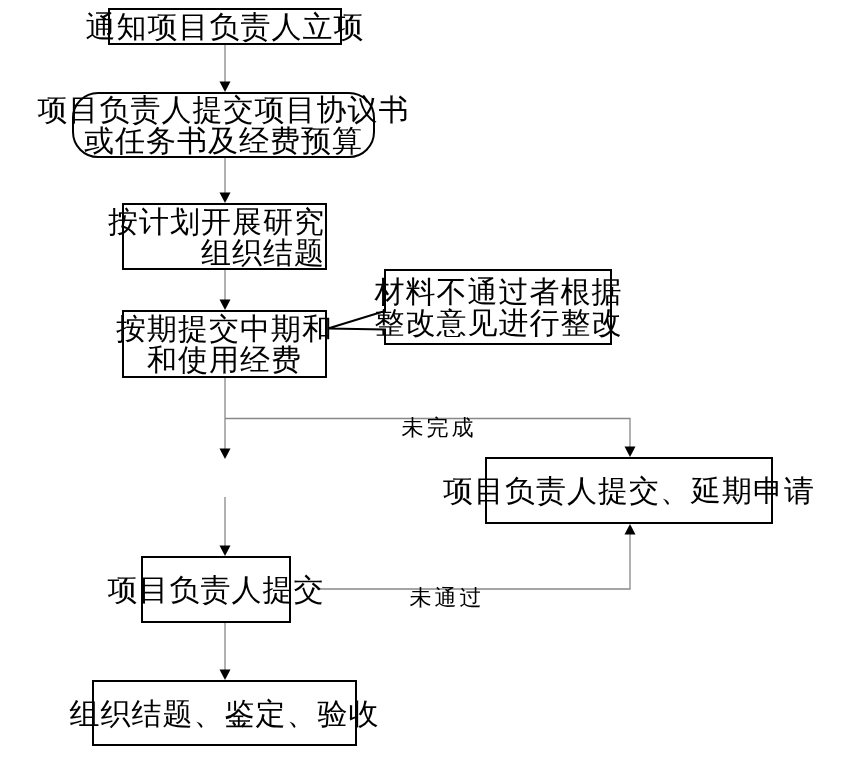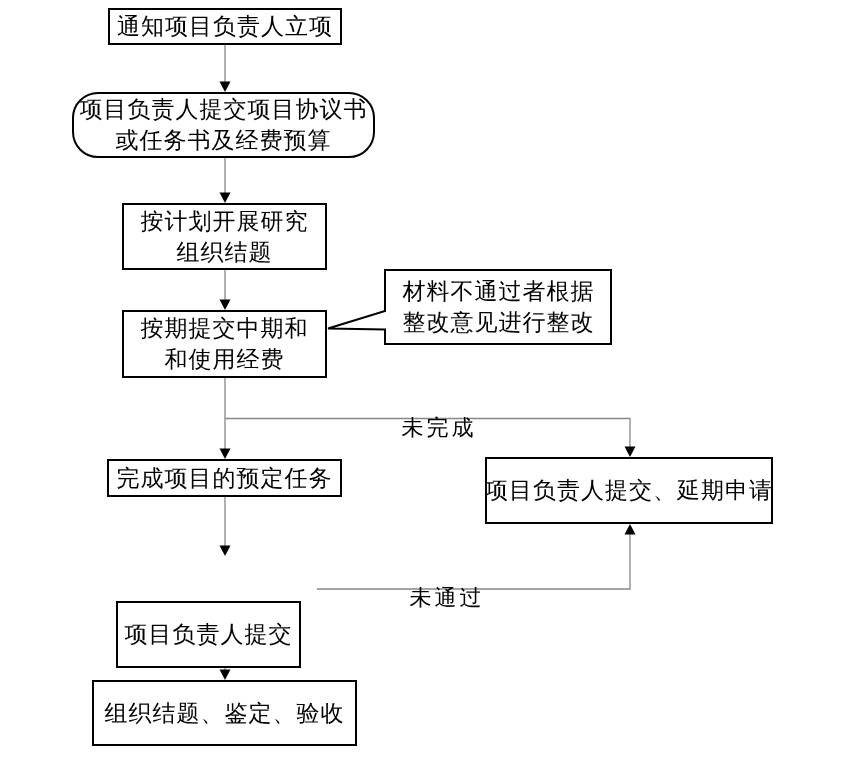--- a/index.html
+++ b/index.html
@@ -24,21 +24,21 @@
   .node {
     position: absolute;
     box-sizing: border-box;
     border: 2px solid #000000;
     background: #ffffff;
     display: flex;
     flex-direction: column;
     align-items: center;
     justify-content: center;
     text-align: center;
-    font-size: 23px;
+    font-size: 30px;
     line-height: 31px;
     color: #000000;
     letter-spacing: 1px;
     z-index: 2;
   }
   .node span { display: block; white-space: nowrap; }
   
   .node.callout {
     border: none;
     background: transparent;
@@ -51,26 +51,26 @@
     color: #000000;
     letter-spacing: 3px;
     text-align: center;
     white-space: nowrap;
     z-index: 2;
     margin-top: 24px;
   }
   
   #n-notify    { left:108px; top:8px;   width:234px; height:37px; }
   #n-agreement { left:72px;  top:92px;  width:303px; height:66px;border-radius:26px; }
-  #n-research  { left:122px; top:203px; width:205px; height:67px; }
+  #n-research  { left:122px; top:203px; width:205px; height:67px;align-items:flex-end; }
   #n-midterm   { left:122px; top:310px; width:205px; height:68px; }
   #n-callout   { left:385px; top:270px; width:227px; height:74px; }
   #n-complete  { left:107px; top:459px; width:235px; height:38px; }
   #n-adjust    { left:485px; top:457px; width:288px; height:67px; }
-  #n-apply     { left:116px; top:556px; width:185px; height:67px;margin-top:45px; }
+  #n-apply     { left:141px; top:556px; width:150px; height:67px; }
   #n-organize  { left:92px;  top:680px; width:265px; height:66px; }
   #lbl-not-completed { left:397px; top:392px; width:84px; }
   #lbl-not-passed    { left:405px; top:562px; width:84px; }
 </style>
 </head>
 <body>
 
 <div class="canvas">
 
   <svg class="connector-layer" width="845" height="770" viewBox="0 0 845 770">
@@ -114,23 +114,20 @@
   <div class="node" id="n-midterm">
     <span>按期提交中期和</span>
     <span>和使用经费</span>
   </div>
 
   <div class="node callout" id="n-callout">
     <span>材料不通过者根据</span>
     <span>整改意见进行整改</span>
   </div>
 
-  <div class="node" id="n-complete">
-    <span>完成项目的预定任务</span>
-  </div>
 
   <div class="node" id="n-adjust">
     <span>项目负责人提交、延期申请</span>
   </div>
 
   <div class="node" id="n-apply">
     <span>项目负责人提交</span>
   </div>
 
   <div class="node" id="n-organize">

